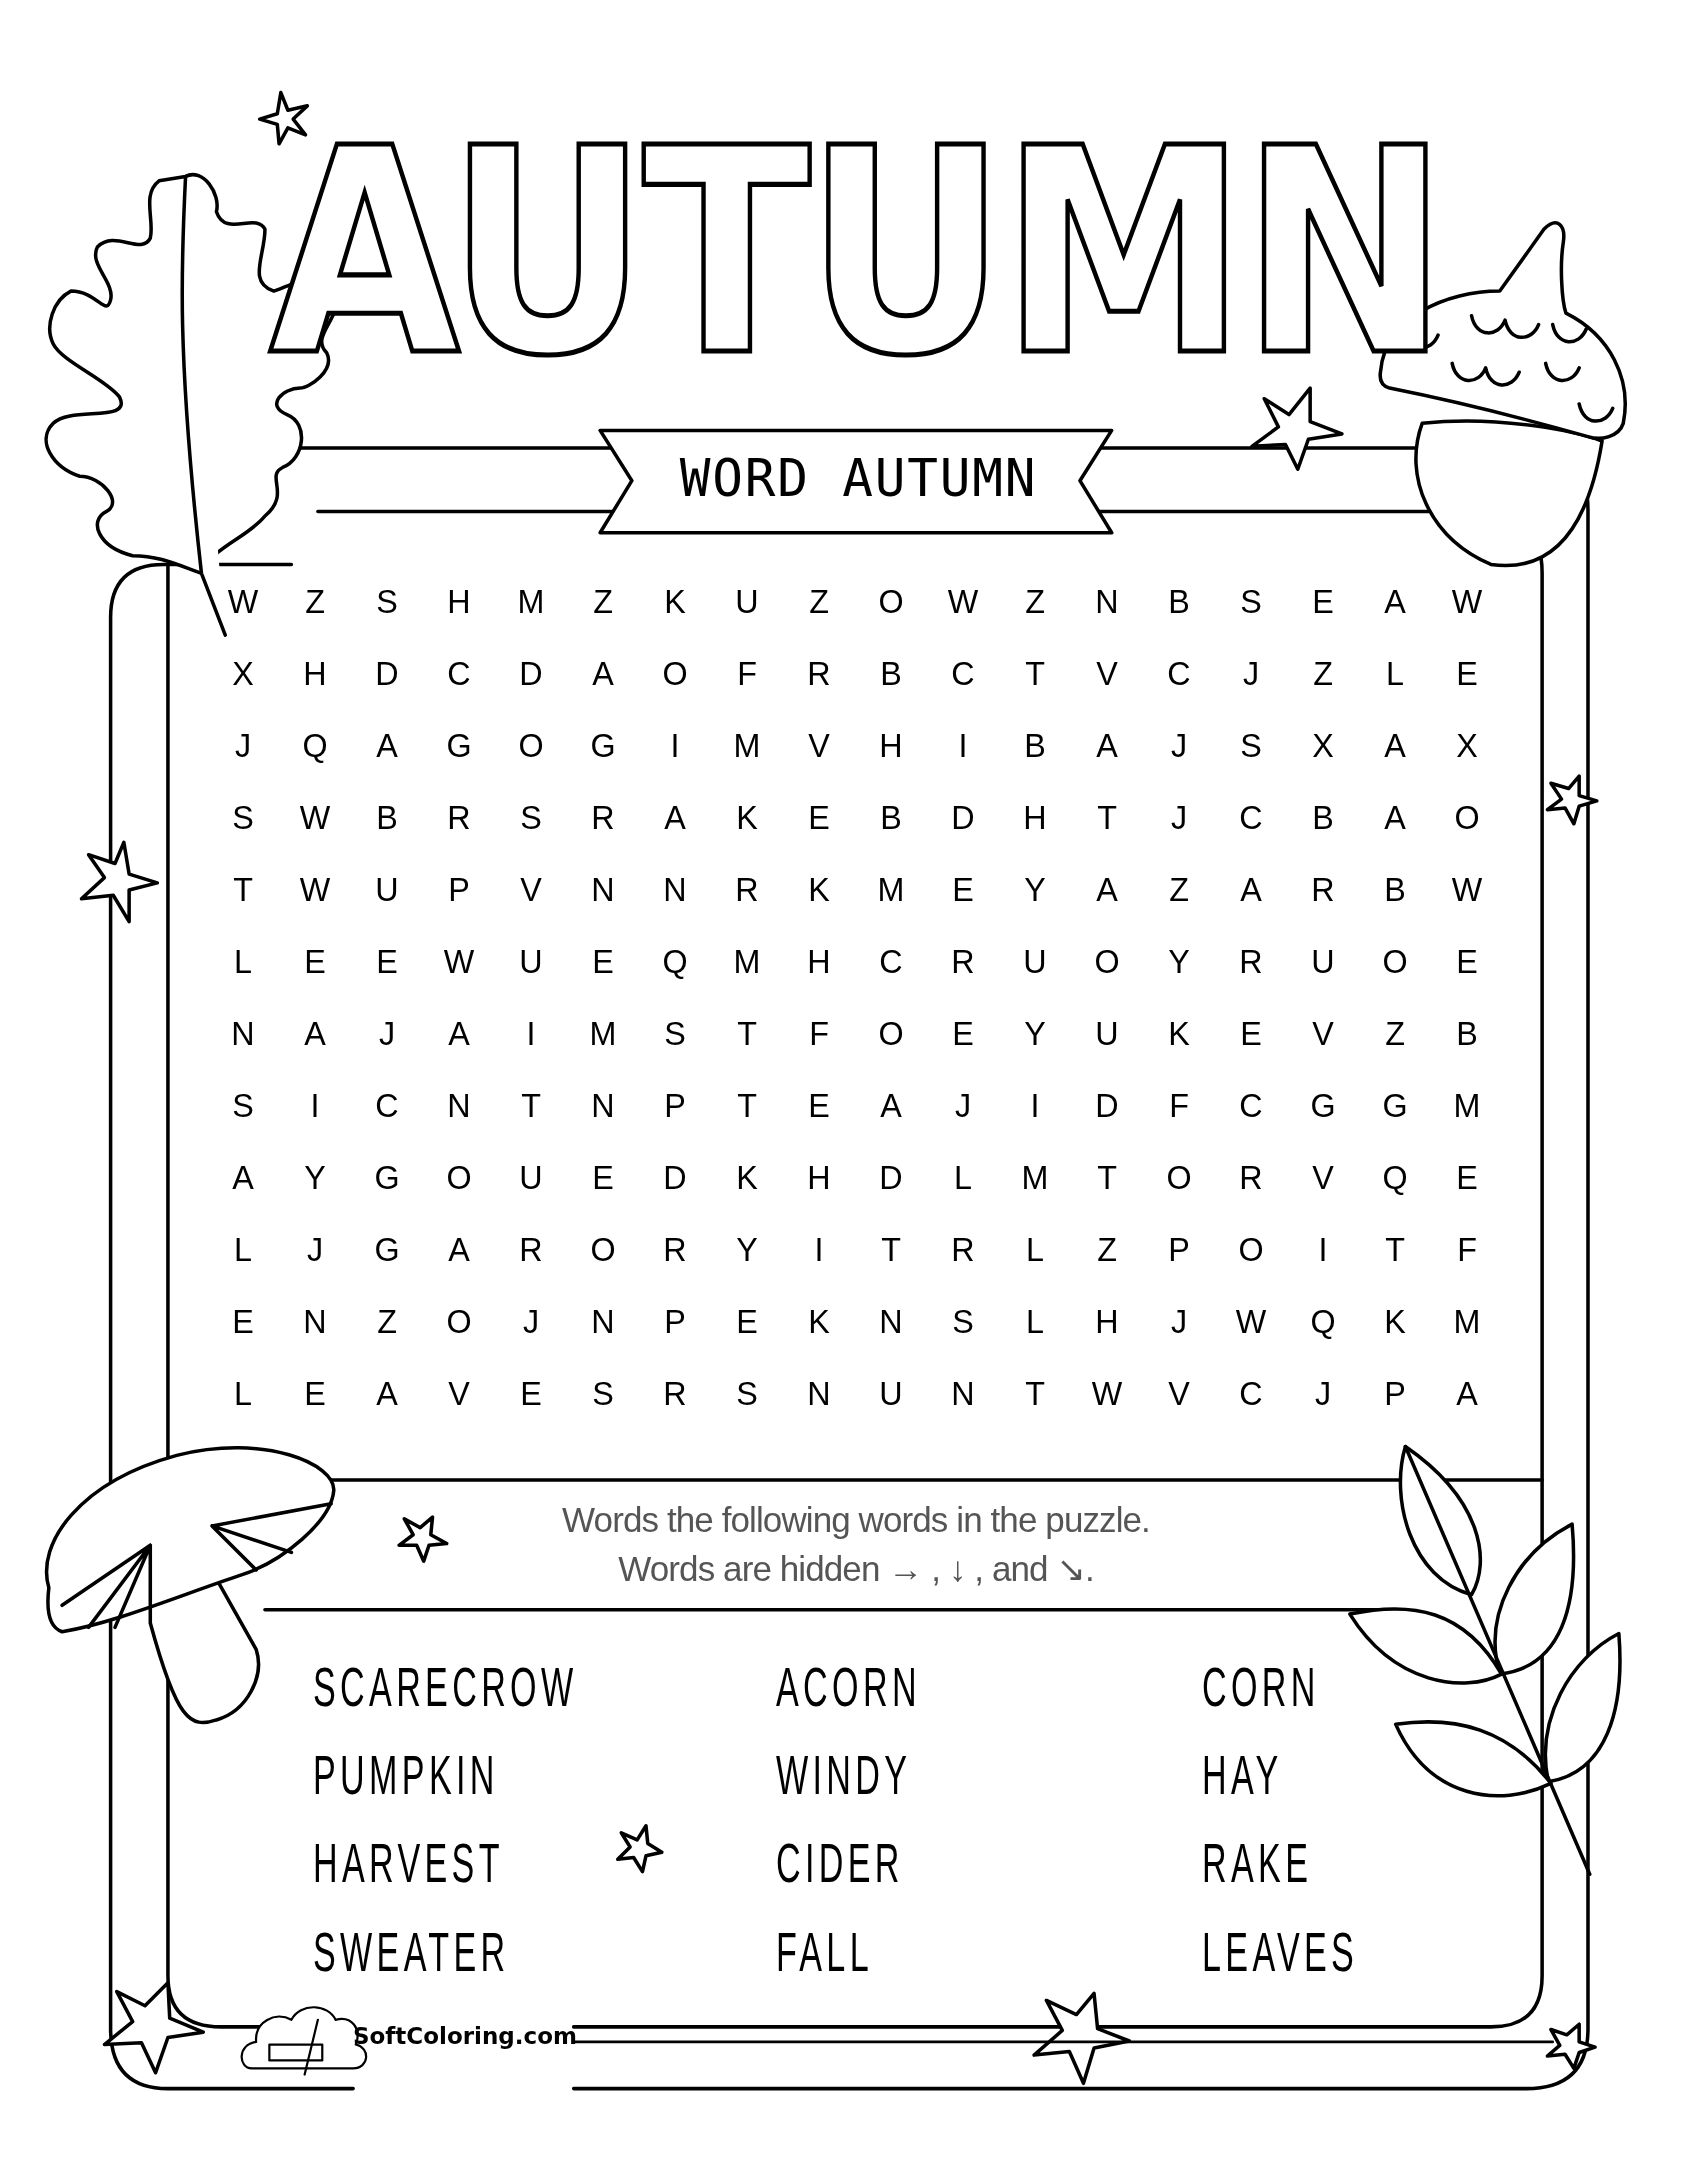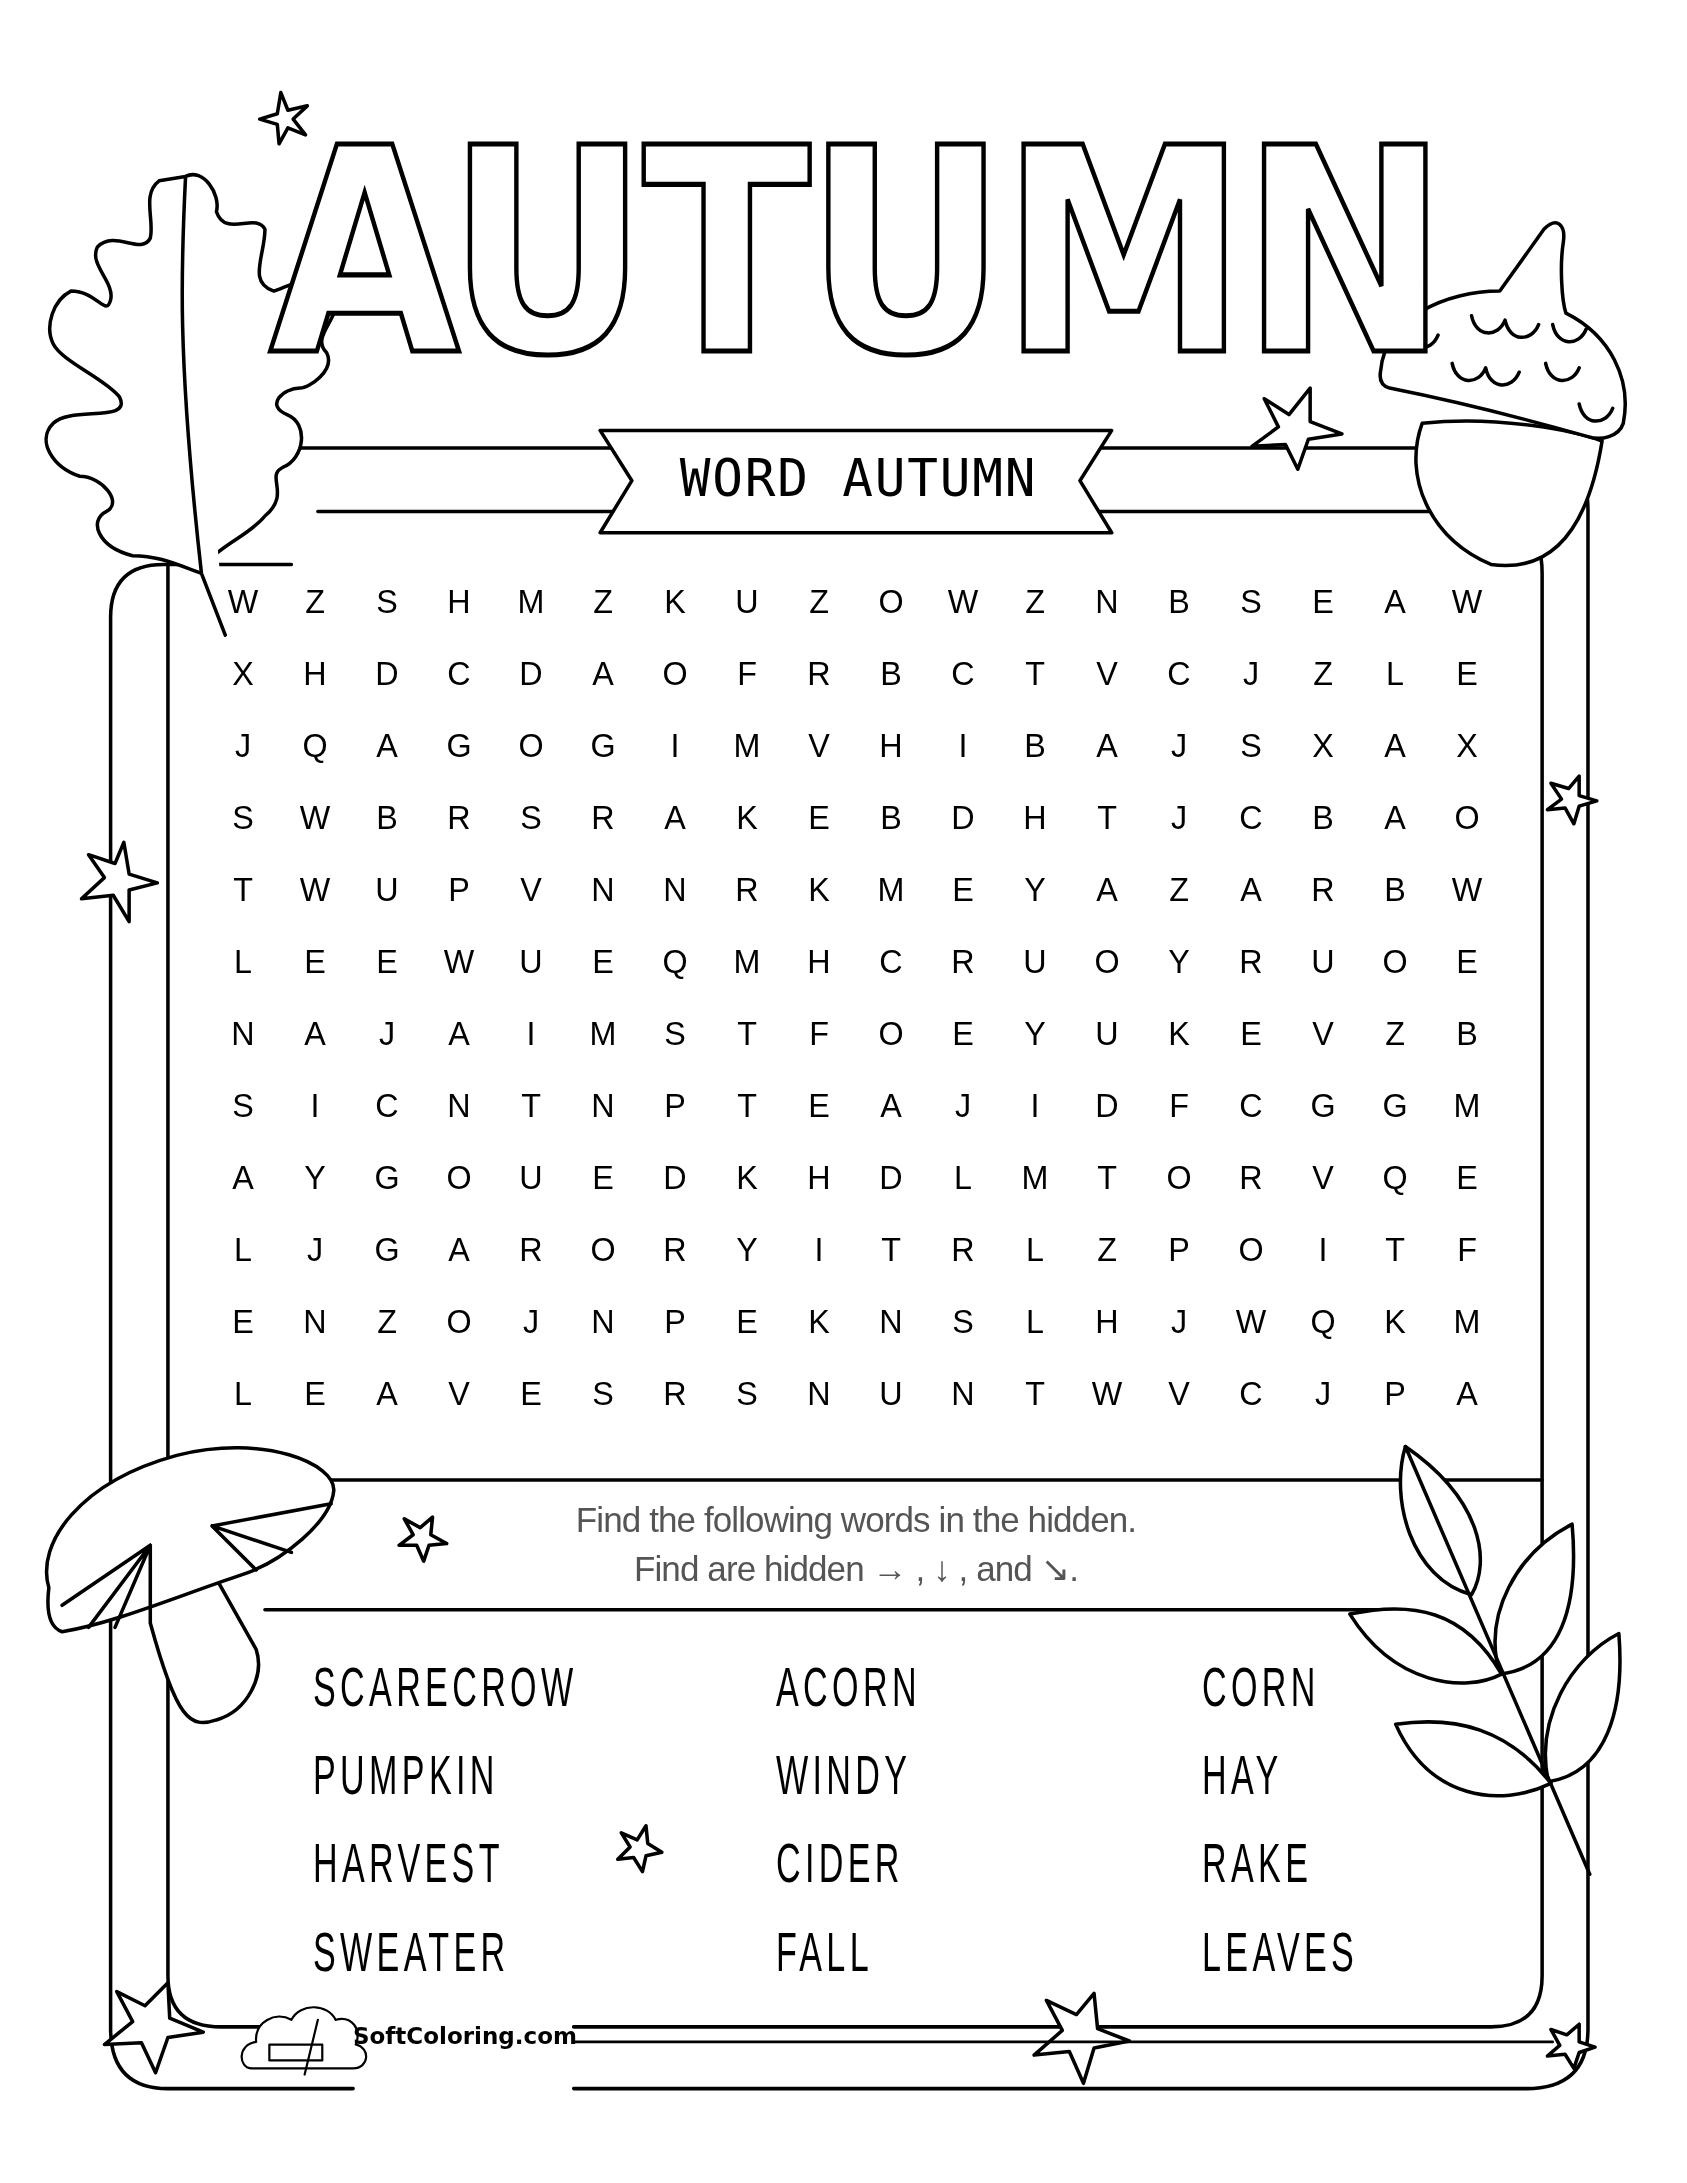--- a/index.html
+++ b/index.html
@@ -339,22 +339,22 @@
     <div class="cell">T</div>
     <div class="cell">W</div>
     <div class="cell">V</div>
     <div class="cell">C</div>
     <div class="cell">J</div>
     <div class="cell">P</div>
     <div class="cell">A</div>
   </div>
 
 <div class="instructions">
-  <div>Find the following words in the hidden.</div>
-  <div>Find are hidden → , ↓ , and ↘.</div>
+  <div>Words the following words in the puzzle.</div>
+  <div>Words are hidden → , ↓ , and ↘.</div>
 </div>
 
 <div class="wordlist">
   <div class="word" style="left:0;top:0">SCARECROW</div>
   <div class="word" style="left:0;top:88px">PUMPKIN</div>
   <div class="word" style="left:0;top:176px">HARVEST</div>
   <div class="word" style="left:0;top:265px">SWEATER</div>
   <div class="word" style="left:463px;top:0">ACORN</div>
   <div class="word" style="left:463px;top:88px">WINDY</div>
   <div class="word" style="left:463px;top:176px">CIDER</div>

